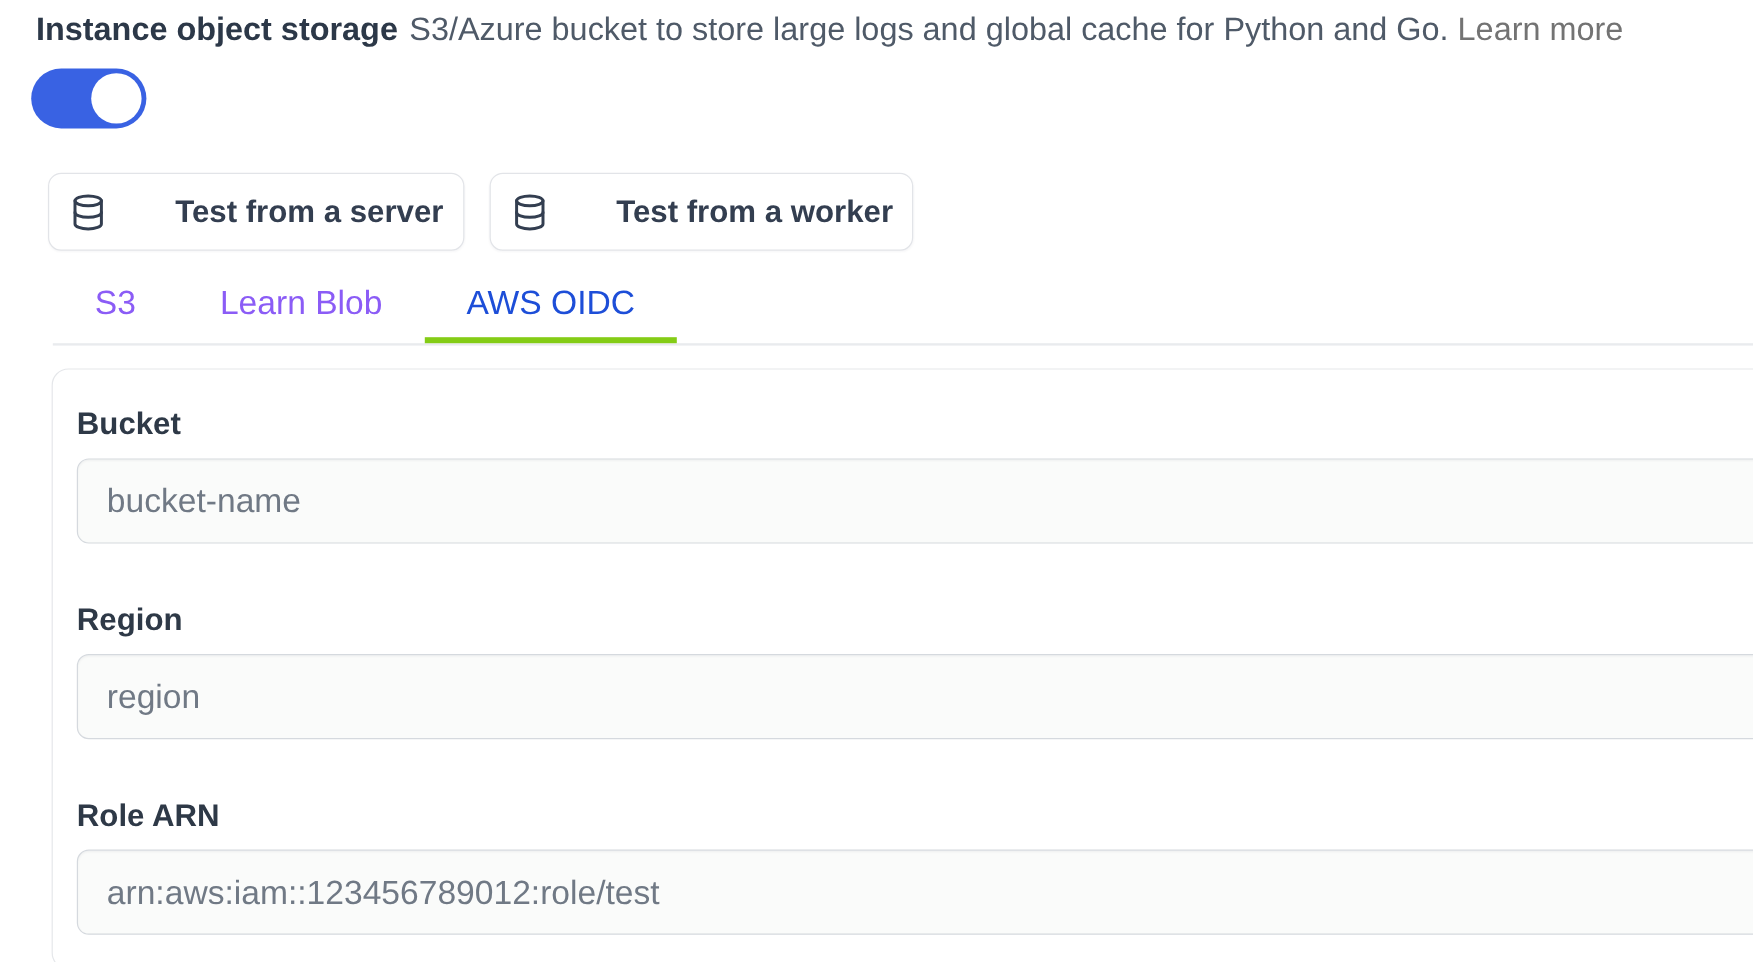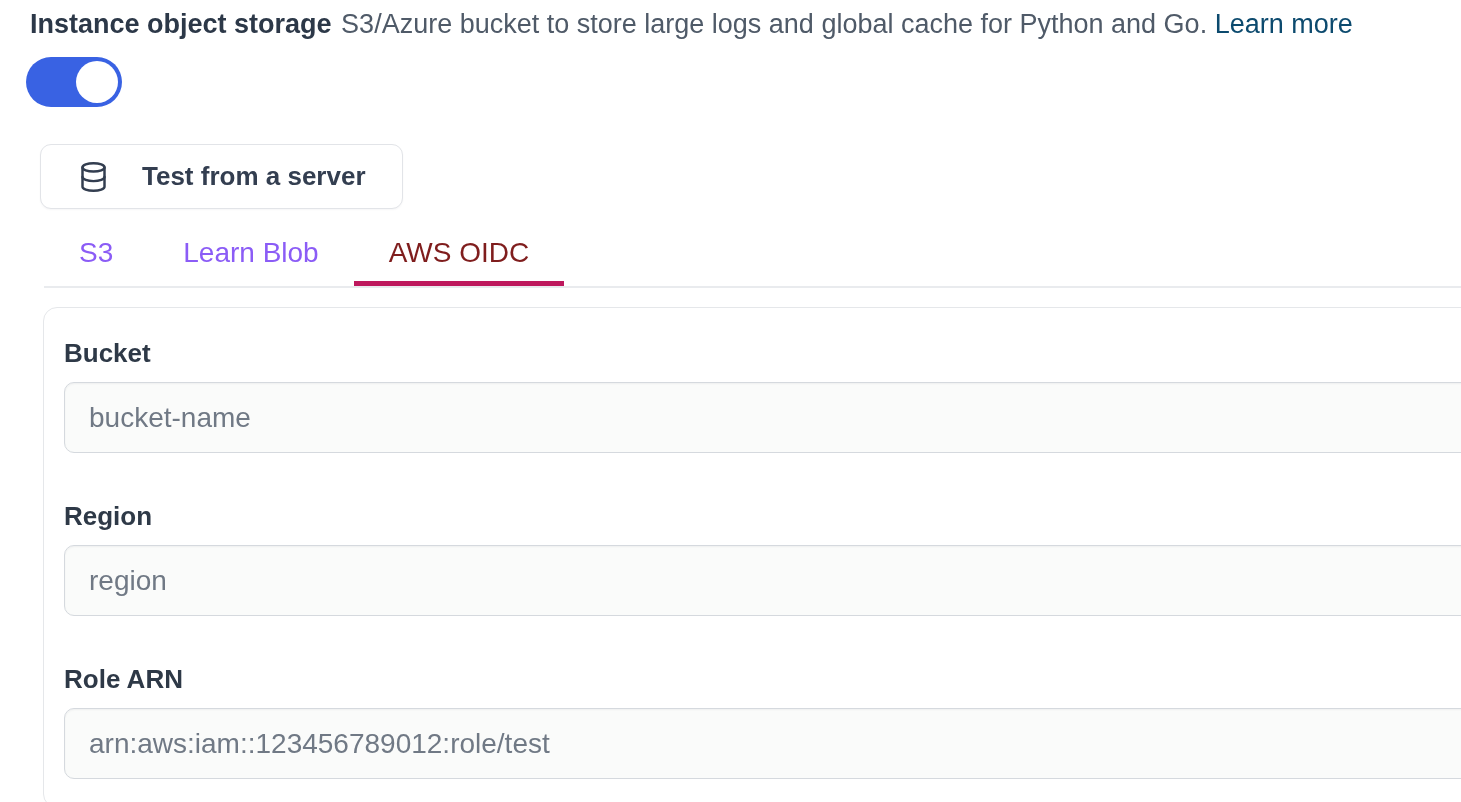--- a/index.html
+++ b/index.html
@@ -19,21 +19,21 @@
     line-height: 36px;
     color: #4f5a68;
     white-space: nowrap;
   }
   .header .title {
     font-weight: 700;
     color: #2c3848;
     margin-right: 2px;
   }
   .header a.learn-more {
-    color: #0c4a6e;
+    color: #737373;
     text-decoration: none;
     cursor: pointer;
   }
 
   
   .toggle {
     position: relative;
     margin: 15px 0 0 26px;
     width: 96px; height: 50px;
     border-radius: 25px;
@@ -51,27 +51,28 @@
   
   .button-row {
     display: flex;
     gap: 21px;
     margin: 37px 0 0 40px;
   }
   .test-btn {
     display: inline-flex;
     align-items: center;
     height: 65px;
-    padding: 0 36px;
+    padding: 0 16px;
     background: #ffffff;
     border: 1.5px solid #e2e4e8;
     border-radius: 11px;
     box-shadow: 0 1px 2px rgba(16,24,40,0.04);
     cursor: pointer;
     font-family: inherit;
+    gap: 24px;
   }
   .test-btn .db-ico {
     width: 33px; height: 36px;
     color: #333e50;
     flex: 0 0 auto;
   }
   .test-btn .btn-label {
     margin-left: 32px;
     font-size: 26px;
     font-weight: 700;
@@ -86,22 +87,22 @@
     border-bottom: 2px solid #e9ebee;
   }
   .tab {
     padding: 6px 35px 12px 35px;
     font-size: 28px;
     color: #8b5cf6;
     cursor: pointer;
     white-space: nowrap;
   }
   .tab.active {
-    border-bottom: 5px solid #be185d;
-    color: #7f1d1d;
+    border-bottom: 5px solid #84cc16;
+    color: #1d4ed8;
   }
 
   
   .panel {
     margin: 19px 0 0 43px;
     width: 1480px;              
     background: #ffffff;
     border: 1.5px solid #e5e7ea;
     border-radius: 14px;
     padding: 30px 20px 28px 20px;
@@ -148,20 +149,28 @@
 
   <div class="button-row">
     <button class="test-btn">
       <svg class="db-ico" viewBox="0 0 24 24" fill="none" stroke="currentColor" stroke-width="1.8" stroke-linecap="round" stroke-linejoin="round" aria-hidden="true">
         <ellipse cx="12" cy="5" rx="8" ry="3"></ellipse>
         <path d="M4 5v7c0 1.66 3.58 3 8 3s8-1.34 8-3V5"></path>
         <path d="M4 12v7c0 1.66 3.58 3 8 3s8-1.34 8-3v-7"></path>
       </svg>
       <span class="btn-label">Test from a server</span>
     </button>
+    <button class="test-btn">
+      <svg class="db-ico" viewBox="0 0 24 24" fill="none" stroke="currentColor" stroke-width="1.8" stroke-linecap="round" stroke-linejoin="round" aria-hidden="true">
+        <ellipse cx="12" cy="5" rx="8" ry="3"></ellipse>
+        <path d="M4 5v7c0 1.66 3.58 3 8 3s8-1.34 8-3V5"></path>
+        <path d="M4 12v7c0 1.66 3.58 3 8 3s8-1.34 8-3v-7"></path>
+      </svg>
+      <span class="btn-label">Test from a worker</span>
+    </button>
   </div>
 
   <div class="tabbar" role="tablist">
     <div class="tab" role="tab">S3</div>
     <div class="tab" role="tab">Learn Blob</div>
     <div class="tab active" role="tab" aria-selected="true">AWS OIDC</div>
   </div>
 
   <div class="panel">
     <div class="field">

